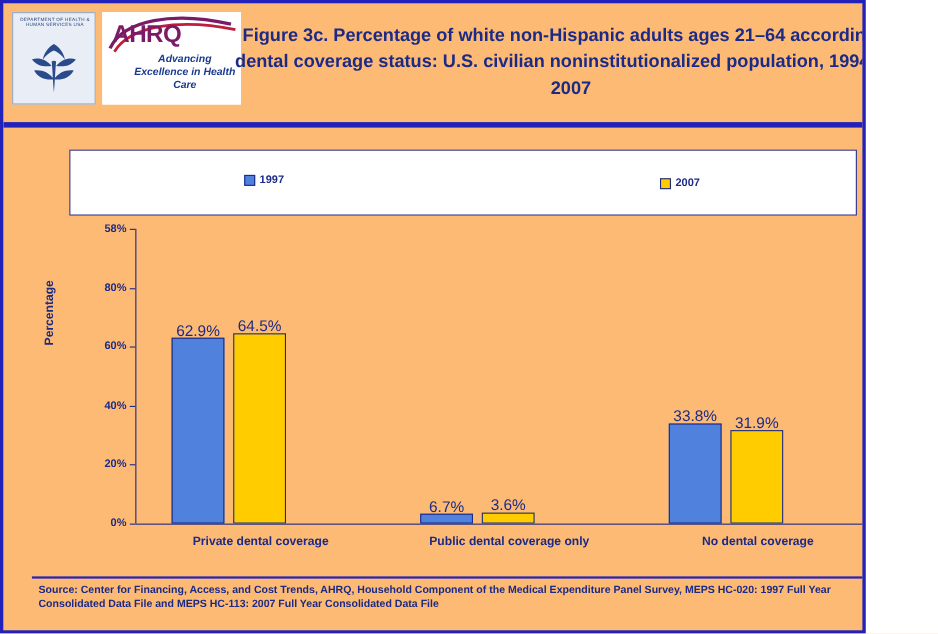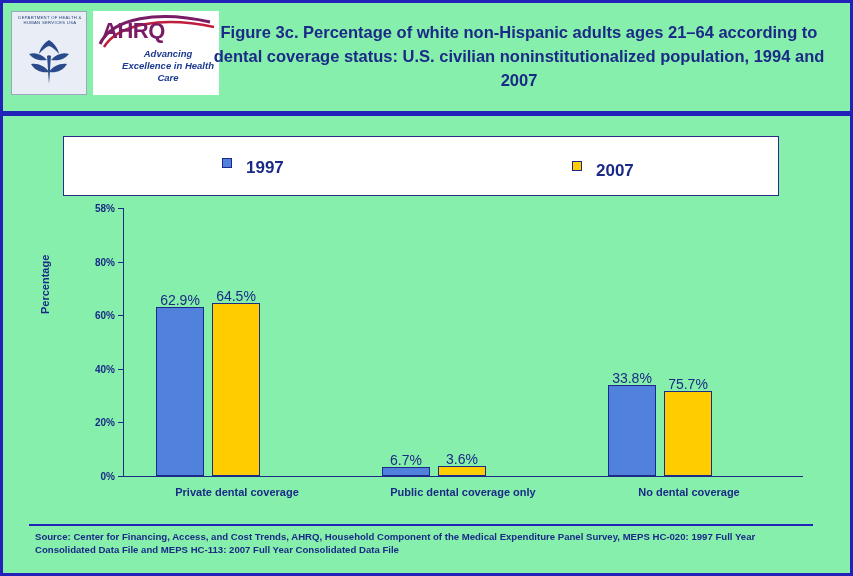--- a/index.html
+++ b/index.html
@@ -5,25 +5,25 @@
   html, body {
     margin: 0;
     padding: 0;
     background: #ffffff;
   }
   body {
     font-family: "Liberation Sans", sans-serif;
   }
   .page {
     position: relative;
-    width: 853px;
+    width: 787px;
     height: 576px;
     box-sizing: border-box;
     border: 3px solid #2222bb;
-    background: #86efac;
+    background: #fdba74;
     overflow: hidden;
   }
   
   .header {
     position: absolute;
     left: 0;
     top: 0;
     width: 847px;
     height: 108px;
     box-sizing: border-box;
@@ -123,27 +123,28 @@
     top: 133px;
     width: 716px;
     height: 60px;
     border: 1px solid #2a2a8a;
     box-sizing: border-box;
     background: #ffffff;
   }
   .legend-item {
     position: absolute;
     display: flex;
-    gap: 14px;
-    font-size: 17px;
+    align-items: center;
+    gap: 4px;
+    font-size: 10px;
     color: #1b2a86;
     font-weight: bold;
   }
   .legend-item.first { left: 158px; top: 21px; }
-  .legend-item.second { left: 472px; top: 24px; padding-left: 36px; }
+  .legend-item.second { left: 500px; top: 24px; padding-left: 36px; }
   .swatch {
     width: 10px;
     height: 10px;
     border: 1px solid #1b2a86;
     box-sizing: border-box;
   }
   
   .plot {
     position: absolute;
     left: 60px;
@@ -343,21 +344,21 @@
         <div class="bar b2007" style="height:9.6px"></div>
         <div class="bar-value" style="left:56px; top:244.4px">6.7%</div>
         <div class="bar-value" style="left:112px; top:243.4px">3.6%</div>
         <div class="cat-label" style="left:113px">Public dental coverage only</div>
       </div>
 
       <div class="group" style="left:452px; width:226px;">
         <div class="bar b1997" style="height:90.6px"></div>
         <div class="bar b2007" style="height:85.5px"></div>
         <div class="bar-value" style="left:56px; top:162.4px">33.8%</div>
-        <div class="bar-value" style="left:112px; top:167.5px">75.7%</div>
+        <div class="bar-value" style="left:112px; top:167.5px">31.9%</div>
         <div class="cat-label" style="left:113px">No dental coverage</div>
       </div>
 
     </div>
   </div>
 
   <div class="source-rule"></div>
   <div class="source">Source: Center for Financing, Access, and Cost Trends, AHRQ, Household Component of the Medical Expenditure Panel Survey, MEPS HC-020: 1997 Full Year Consolidated Data File and MEPS HC-113: 2007 Full Year Consolidated Data File</div>
 
 </div>

